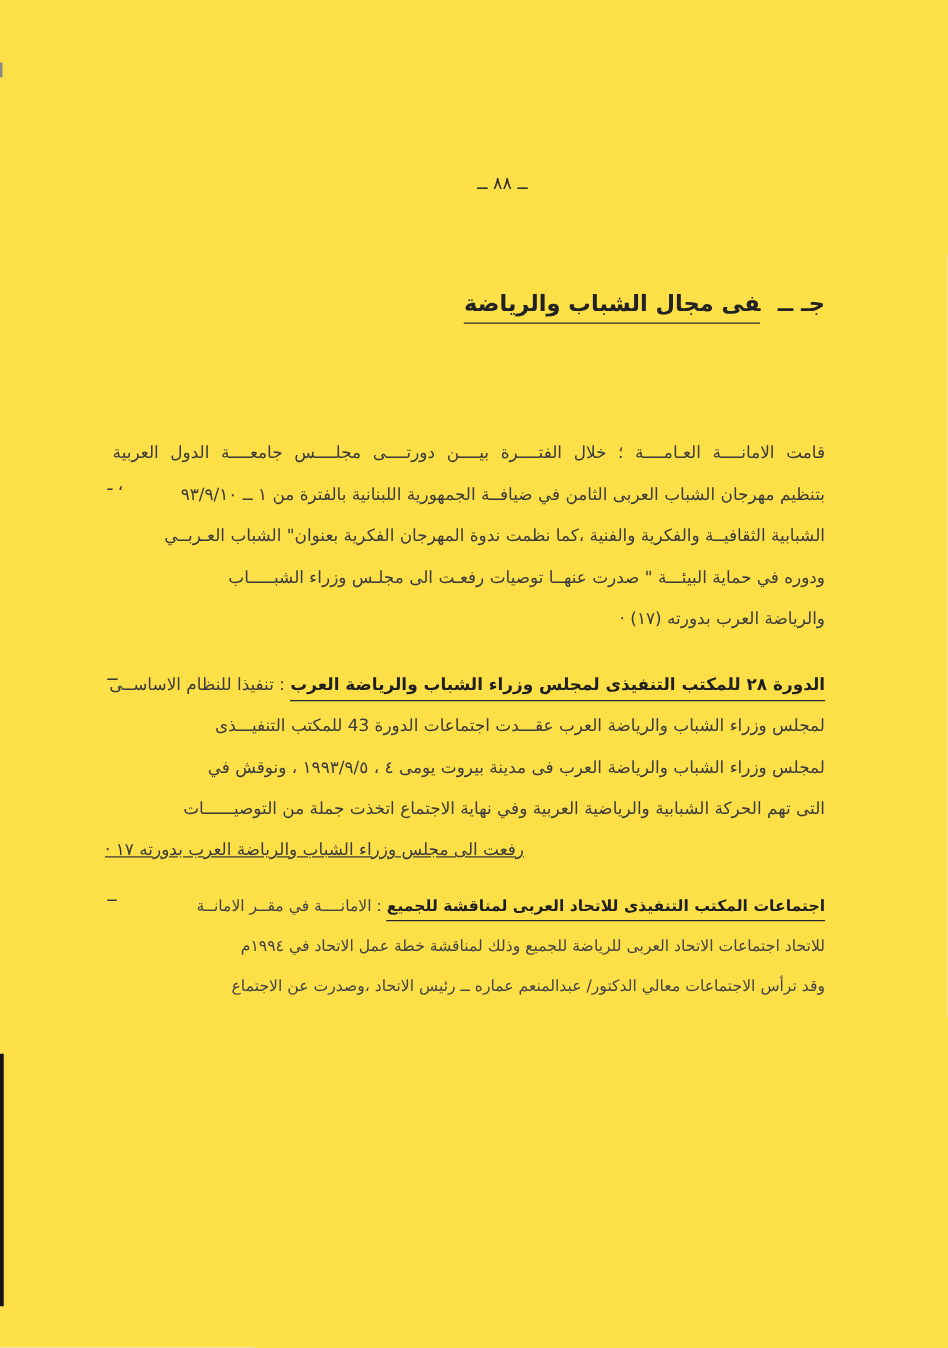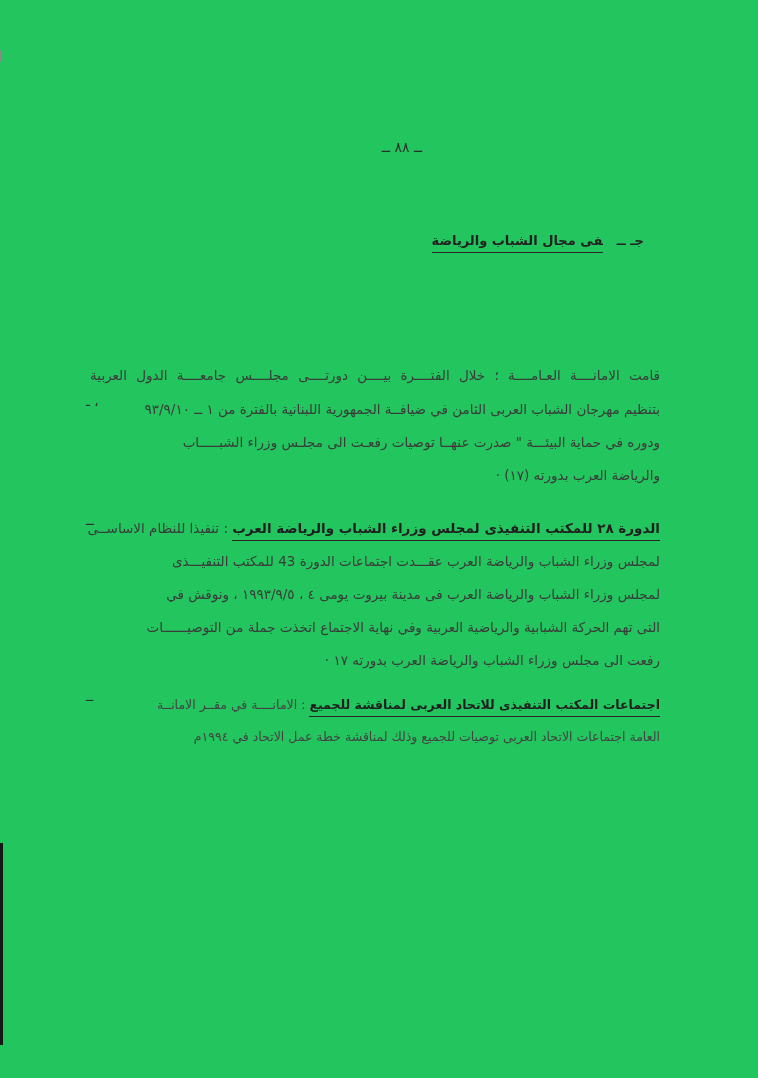--- a/index.html
+++ b/index.html
@@ -1,53 +1,53 @@
 <!DOCTYPE html>
 <html><head>
 <meta charset="utf-8">
 <style>
   html, body { margin: 0; padding: 0; background: #e8e8e6; }
   .page {
     position: relative;
     width: 758px;
     height: 1078px;
-    background: #22c55e;
+    background: #fde047;
     font-family: "DejaVu Sans", sans-serif;
     color: #3a3a3a;
     overflow: hidden;
   }
   .page-number {
     position: absolute;
     top: 139px;
     left: 0;
     width: 100%;
     text-align: center;
     transform: translateX(23px);
     font-size: 14px;
     color: #2e2e2e;
     letter-spacing: 1px;
     direction: rtl;
   }
   .heading {
     position: absolute;
     top: 233px;
-    right: 114px;
+    right: 98px;
     direction: rtl;
-    font-size: 13px;
+    font-size: 18px;
     font-weight: bold;
     color: #222;
   }
   .h-prefix { margin-left: 14px; }
   .h-title {
     border-bottom: 1.5px solid #2a2a2a;
     padding-bottom: 4px;
   }
   .content {
     position: absolute;
-    top: 357px;
+    top: 344px;
     right: 98px;
     width: 576px;
     direction: rtl;
     text-align: right;
     font-size: 13.5px;
   }
   .line {
     white-space: nowrap;
     line-height: 33px;
     height: 33px;
@@ -65,21 +65,21 @@
     top: 0;
     font-size: inherit;
     color: #333;
   }
   .title {
     font-weight: bold;
     color: #1f1f1f;
     border-bottom: 1.4px solid #262626;
     padding-bottom: 3.5px;
   }
-  .flush-left { text-align: right; }
+  .flush-left { text-align: left; text-decoration: underline; }
   .edge-artifact-bottom {
     position: absolute;
     left: 0; top: 843px;
     width: 3px; height: 202px;
     background: #161616;
   }
   .edge-artifact-top {
     position: absolute;
     left: 0; top: 50px;
     width: 2px; height: 12px;
@@ -102,33 +102,35 @@
 
   <div class="content">
 
     <div class="intro">
       <div class="line ws">قامت الامانــــة العـامــــة ؛ خلال الفتــــرة بيــــن دورتــــى مجلــــس جامعــــة الدول العربية</div>
     </div>
 
     <div class="item item-1">
       <span class="marker">، ـ</span>
       <div class="line">بتنظيم مهرجان الشباب العربى الثامن في ضيافــة الجمهورية اللبنانية بالفترة من ١ ــ ٩٣/٩/١٠</div>
+      <div class="line">الشبابية الثقافيــة والفكرية والفنية ،كما نظمت ندوة المهرجان الفكرية بعنوان" الشباب العـربــي</div>
       <div class="line">ودوره في حماية البيئـــة " صدرت عنهــا توصيات رفعـت الى مجلـس وزراء الشبـــــاب</div>
       <div class="line">والرياضة العرب بدورته (١٧) ·</div>
     </div>
 
     <div class="item item-2">
       <span class="marker">ــ</span>
       <div class="line"><span class="title">الدورة ٢٨ للمكتب التنفيذى لمجلس وزراء الشباب والرياضة العرب</span><span> : تنفيذا للنظام الاساســى</span></div>
       <div class="line">لمجلس وزراء الشباب والرياضة العرب عقـــدت اجتماعات الدورة 43 للمكتب التنفيـــذى</div>
       <div class="line">لمجلس وزراء الشباب والرياضة العرب فى مدينة بيروت يومى ٤ ، ١٩٩٣/٩/٥ ، ونوقش في</div>
       <div class="line">التى تهم الحركة الشبابية والرياضية العربية وفي نهاية الاجتماع اتخذت جملة من التوصيــــــات</div>
       <div class="line flush-left">رفعت الى مجلس وزراء الشباب والرياضة العرب بدورته ١٧ ·</div>
     </div>
 
     <div class="item item-3">
       <span class="marker">ــ</span>
       <div class="line"><span class="title">اجتماعات المكتب التنفيذى للاتحاد العربى لمناقشة للجميع</span><span> : الامانــــة في مقــر الامانــة</span></div>
-      <div class="line">العامة اجتماعات الاتحاد العربى توصيات للجميع وذلك لمناقشة خطة عمل الاتحاد في ١٩٩٤م</div>
+      <div class="line">للاتحاد اجتماعات الاتحاد العربى للرياضة للجميع وذلك لمناقشة خطة عمل الاتحاد في ١٩٩٤م</div>
+      <div class="line">وقد ترأس الاجتماعات معالي الدكتور/ عبدالمنعم عماره ــ رئيس الاتحاد ،وصدرت عن الاجتماع</div>
     </div>
 
   </div>
 </div>
 
 </body></html>

